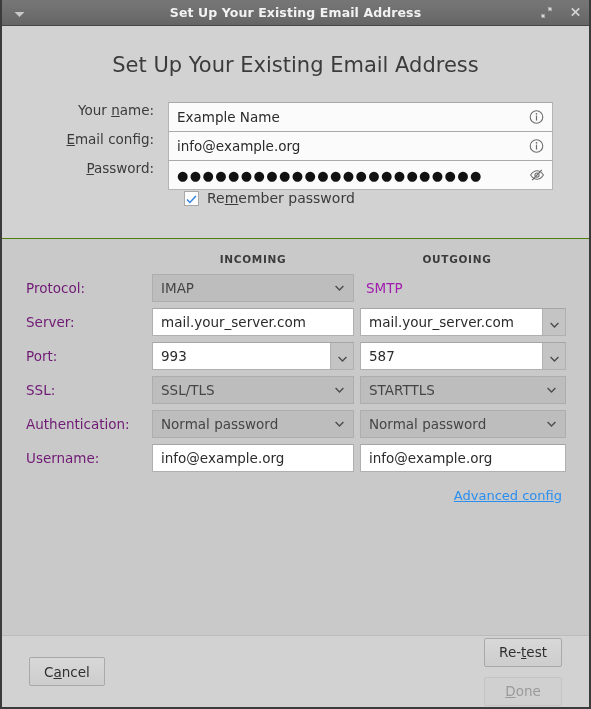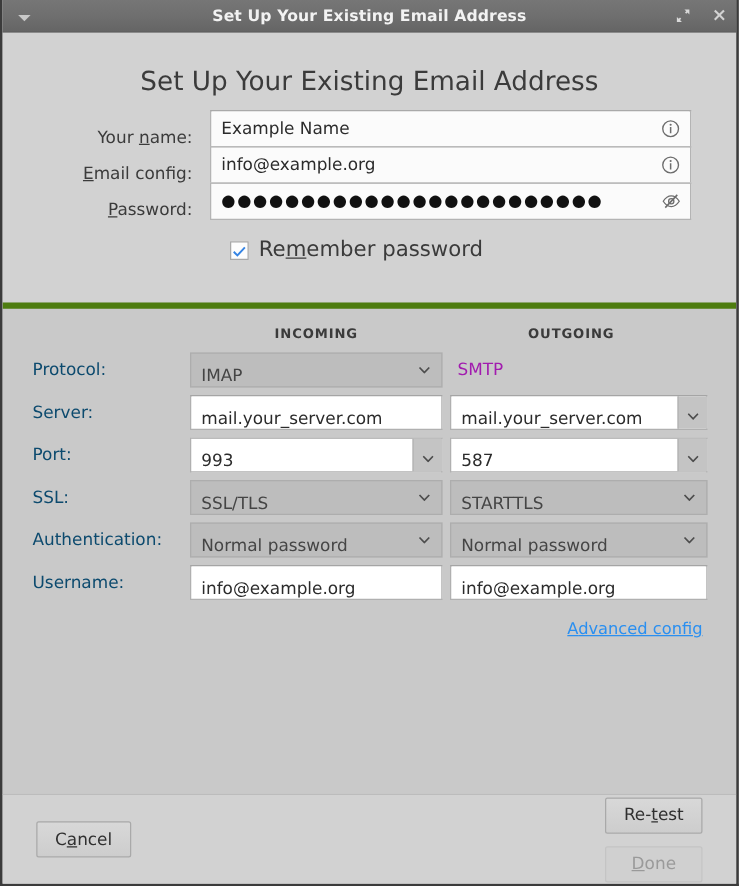--- a/index.html
+++ b/index.html
@@ -80,21 +80,21 @@
     text-align: center;
     font-size: 13px;
     color: #4a4a4a;
     margin: 7px 0 0 0;
     line-height: 16px;
   }
   
   .top-form { margin-top: 24px; padding-bottom: 32px; }
   .trow {
     display: flex;
-    align-items: flex-end;
+    align-items: flex-start;
     height: 16px;
     margin-bottom: 13px;
   }
   .trow:last-child { margin-bottom: 0; }
   .tlabel {
     width: 166px;
     flex: 0 0 166px;
     text-align: right;
     padding-right: 14px;
     box-sizing: border-box;
@@ -142,27 +142,27 @@
     padding-left: 182px;
   }
   .checkbox {
     width: 15px; height: 15px;
     box-sizing: border-box;
     background: #fdfdfd;
     border: 1px solid #a8a8a8;
     display: flex; align-items: center; justify-content: center;
     margin-right: 8px;
   }
-  .cblabel { font-size: 17px; color: #3b3b3b; }
+  .cblabel { font-size: 14px; color: #3b3b3b; }
   
   .settings {
     background: #c9c9c9;
     flex: 1 1 auto;
     padding: 11px 0 0 0;
-    border-top: 5px solid #4d7c0f;
+    border-top: 1px solid #4d7c0f;
   }
   .colheads {
     display: flex;
     height: 18px;
     align-items: center;
   }
   .colheads .spacer { width: 150px; flex: 0 0 150px; }
   .colhead {
     font-size: 10.5px;
     font-weight: bold;
@@ -177,28 +177,28 @@
     align-items: center;
     height: 28px;
     margin-top: 6px;
   }
   .slabel {
     width: 150px;
     flex: 0 0 150px;
     padding-left: 24px;
     box-sizing: border-box;
     font-size: 13.5px;
-    color: #0c4a6e;
+    color: #701a75;
     white-space: nowrap;
   }
   .ctl {
     height: 28px;
     box-sizing: border-box;
     display: flex;
-    align-items: flex-end;
+    align-items: center;
     position: relative;
   }
   .ctl .txt {
     font-size: 13.5px;
     color: #2b2b2b;
     padding-left: 8px;
     white-space: nowrap;
     overflow: hidden;
   }
   

